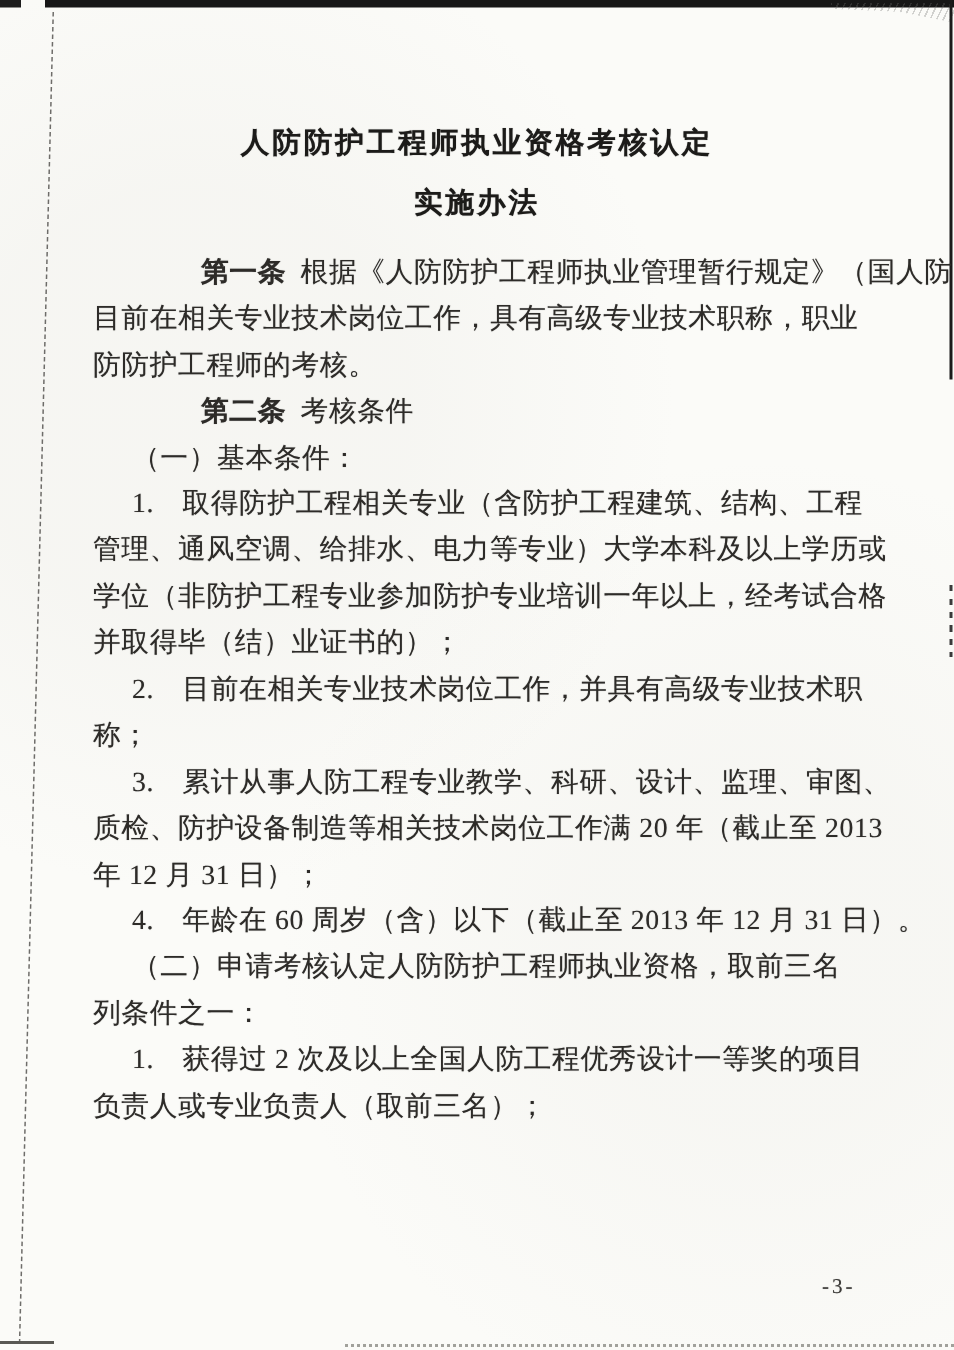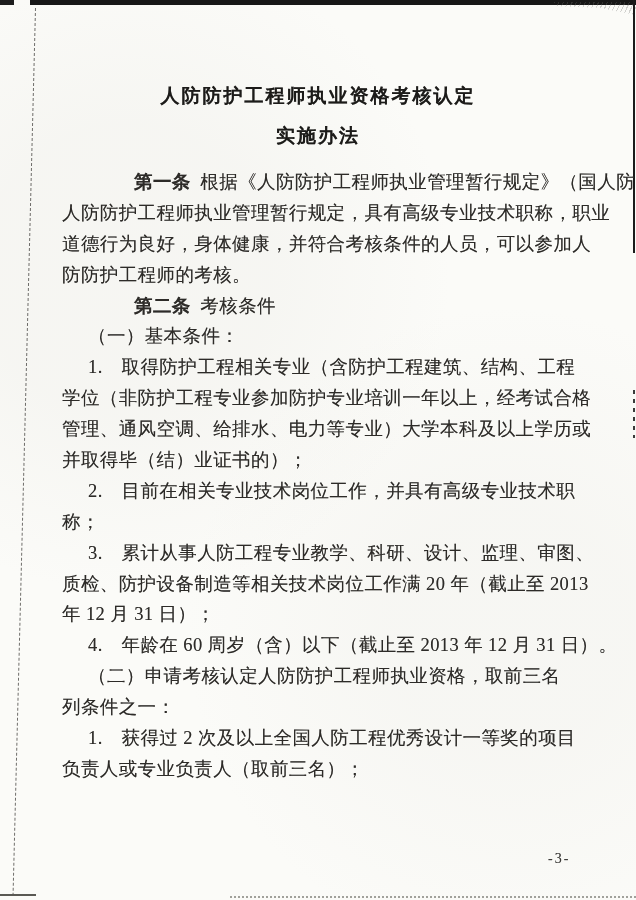--- a/index.html
+++ b/index.html
@@ -80,28 +80,27 @@
   <div class="bottom-edge-line"></div>
   <div class="bottom-left-mark"></div>
 
   <div class="title-block">
     <div>人防防护工程师执业资格考核认定</div>
     <div>实施办法</div>
   </div>
 
   <div class="doc-body">
       <div class="line indent-article"><span class="seg-b">第一条</span><span class=""> 根据《人防防护工程师执业管理暂行规定》（国人防</span></div>
-      <div class="line"><span class="">人防防护工程师执业管理暂行规定，</span><span class="seg-u ">具有高级专业技术职称，</span><span class="">职业</span></div>
-      <div class="line"><span class="">道德行为良好，身体健康，并符合考核条件的人员，可以参加人</span></div>
+      <div class="line"><span class="">目前在相关专业技术岗位工作，</span><span class="seg-u ">具有高级专业技术职称，</span><span class="">职业</span></div>
       <div class="line"><span class="">防防护工程师的考核。</span></div>
       <div class="line indent-article"><span class="seg-b">第二条</span><span class=""> 考核条件</span></div>
       <div class="line indent-item"><span class="">（一）基本条件：</span></div>
       <div class="line indent-item"><span class="">1.　取得防护工程相关专业（含防护工程</span><span class="seg-u ">建筑</span><span class="">、</span><span class="seg-u ">结构</span><span class="">、</span><span class="seg-u ">工程</span></div>
+      <div class="line"><span class="">管理、通风空调、给</span><span class="seg-u ">排水</span><span class="">、电力等专业）大学本科及以上学历或</span></div>
       <div class="line"><span class="">学位（非防护工程专业参加防护专业培训一年以上，经考试合格</span></div>
-      <div class="line"><span class="">管理、通风空调、给</span><span class="seg-u ">排水</span><span class="">、电力等专业）大学本科及以上学历或</span></div>
       <div class="line"><span class="">并取得毕（结）业证书的）；</span></div>
       <div class="line indent-item"><span class="">2.　目前在相关专业技术岗位工作，并具有高级专业技术职</span></div>
       <div class="line"><span class="">称；</span></div>
       <div class="line indent-item"><span class="">3.　累计从事人防工程专业教学、科研、设计、监理、审图、</span></div>
       <div class="line"><span class="">质检、防护设备制造等相关技术岗位工作满 20 年（截止至 2013</span></div>
       <div class="line"><span class="">年 12 月 31 日）；</span></div>
       <div class="line indent-item"><span class="">4.　年龄在 60 周岁（含）以下（截止至 2013 年 12 月 31 日）。</span></div>
       <div class="line indent-item"><span class="">（二）申请考核认定人防防护工程师执业资格，</span><span class="seg-u ">取前三名</span></div>
       <div class="line"><span class="">列条件之一：</span></div>
       <div class="line indent-item"><span class="">1.　获得过 2 次及以上全国人防工程优秀设计一等奖的项目</span></div>

